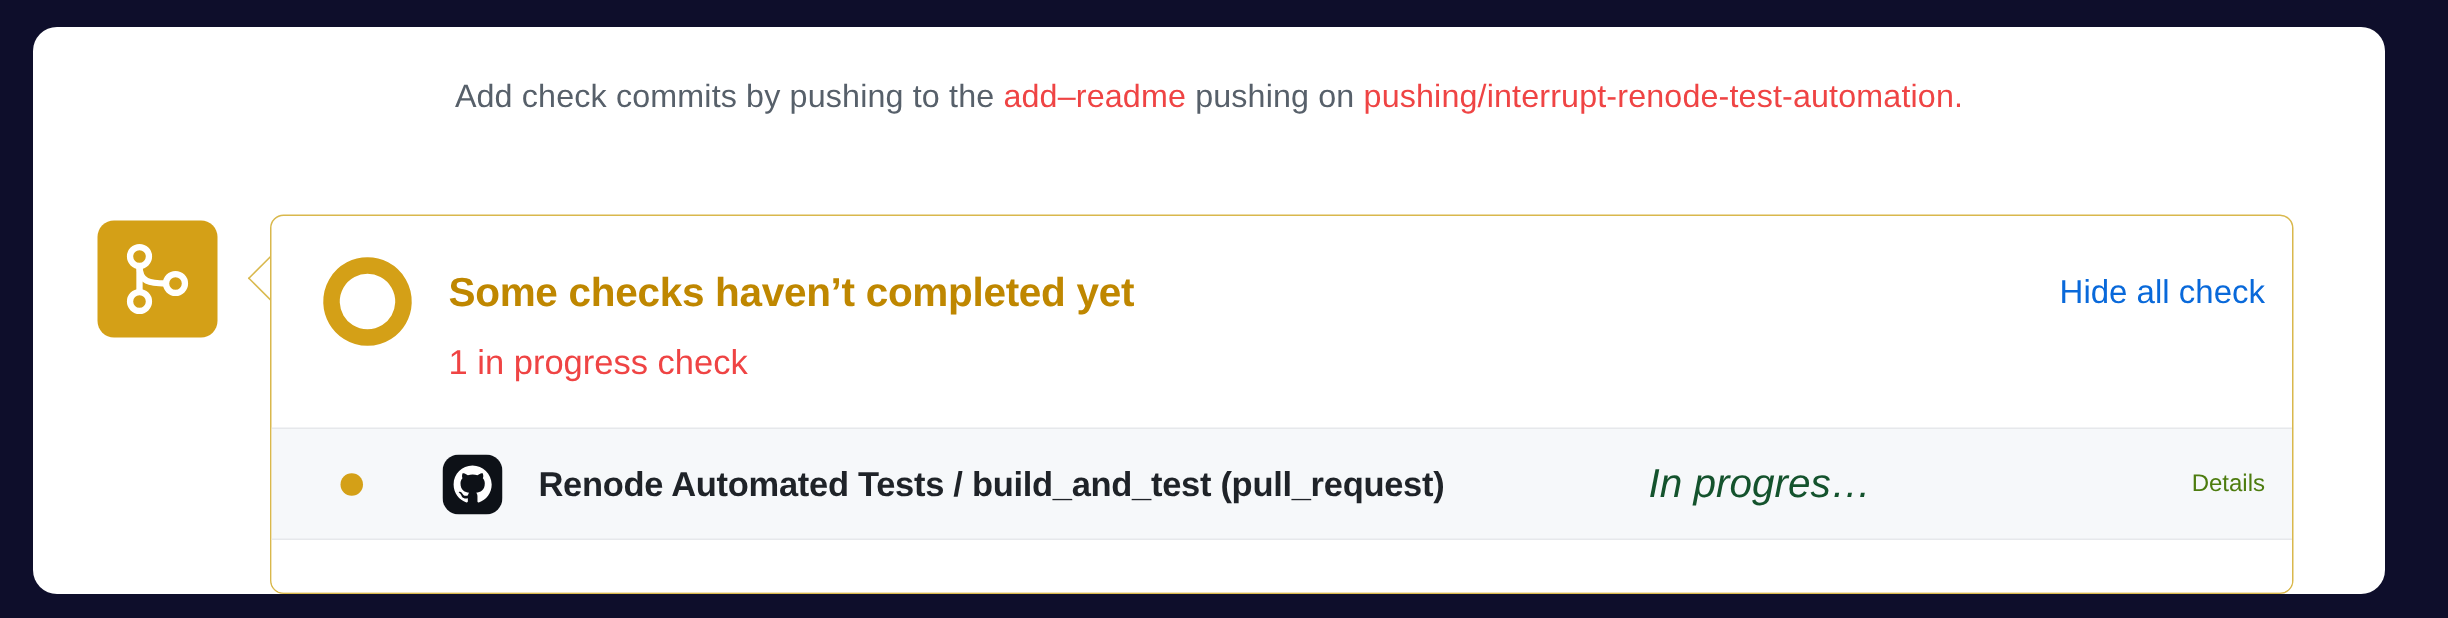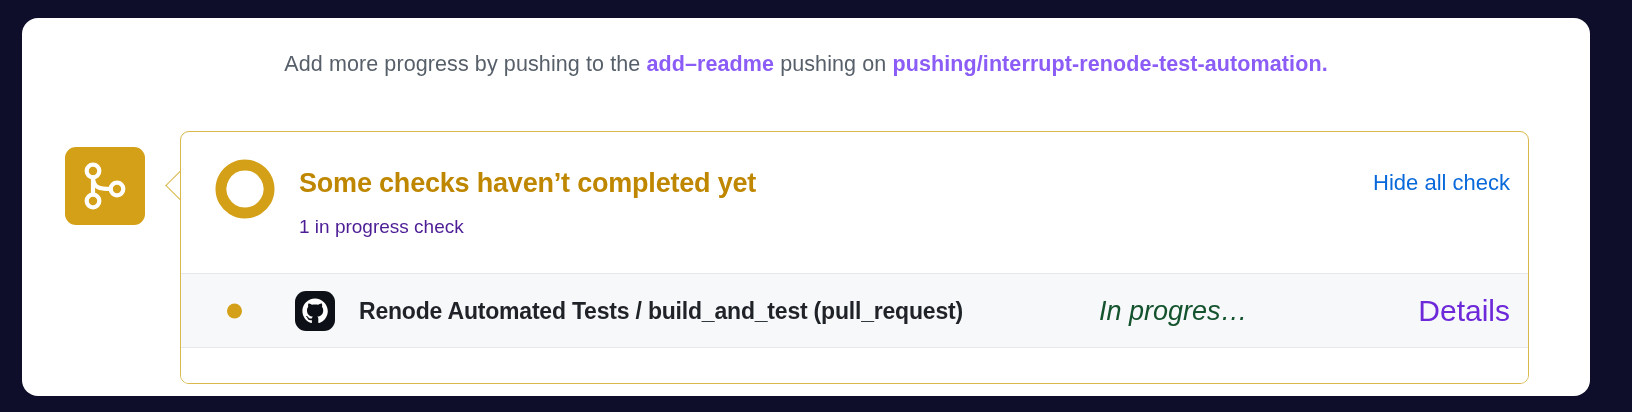--- a/index.html
+++ b/index.html
@@ -33,22 +33,22 @@
     left: 0;
     top: 34px;
     width: 1568px;
     text-align: center;
     font-size: 21.5px;
     color: #57606a;
     letter-spacing: 0.1px;
     white-space: nowrap;
   }
   #commit-hint .strong {
-    color: #8b5cf6;
-    font-weight: 700;
+    color: #ef4444;
+    font-weight: 400;
   }
 
   
   #merge-badge {
     position: absolute;
     left: 43px;
     top: 129px;
     width: 80px;
     height: 78px;
     background: #d4a017;
@@ -56,21 +56,21 @@
     display: flex;
     align-items: center;
     justify-content: center;
   }
   #merge-badge svg { display: block; }
 
   
   #checks-panel {
     position: absolute;
     left: 158px;
-    top: 113px;
+    top: 125px;
     width: 1349px;
     height: 253px;
     border: 1.6px solid #d9b84c;
     border-radius: 9px;
     background: #ffffff;
     overflow: hidden;
   }
   
   #checks-caret-outer {
     position: absolute;
@@ -113,22 +113,22 @@
     font-size: 27px;
     font-weight: 700;
     color: #bf8700;
     letter-spacing: -0.2px;
     white-space: nowrap;
   }
   #checks-subtitle {
     position: absolute;
     left: 118px;
     top: 84px;
-    font-size: 19px;
-    color: #4c1d95;
+    font-size: 23px;
+    color: #ef4444;
     white-space: nowrap;
   }
   #hide-all-checks {
     position: absolute;
     right: 18px;
     top: 38px;
     font-size: 22px;
     color: #0969da;
     text-decoration: none;
     white-space: nowrap;
@@ -181,39 +181,39 @@
     font-size: 27px;
     font-style: italic;
     color: #14532d;
     white-space: nowrap;
   }
   .check-details-link {
     position: absolute;
     right: 18px;
     top: 50%;
     transform: translateY(-50%);
-    font-size: 30px;
-    color: #6d28d9;
+    font-size: 16px;
+    color: #4d7c0f;
     text-decoration: none;
     white-space: nowrap;
     cursor: pointer;
   }
 
   
   #checks-tail {
     height: 35px;
     background: #ffffff;
   }
 </style>
 </head>
 <body>
 
 <div id="app-card">
 
-  <div id="commit-hint"><span>Add more progress by pushing to the </span><span class="strong">add–readme</span><span> pushing on </span><span class="strong">pushing/interrupt-renode-test-automation</span><span class="strong">.</span></div>
+  <div id="commit-hint"><span>Add check commits by pushing to the </span><span class="strong">add–readme</span><span> pushing on </span><span class="strong">pushing/interrupt-renode-test-automation</span><span class="strong">.</span></div>
 
   <div id="merge-badge">
     <span>
       <svg width="46" height="48" viewBox="0 0 46 48" fill="none" aria-hidden="true">
         <circle cx="11" cy="9" r="6.3" stroke="#ffffff" stroke-width="4.2" fill="none"></circle>
         <circle cx="11" cy="39" r="6.3" stroke="#ffffff" stroke-width="4.2" fill="none"></circle>
         <circle cx="35" cy="27" r="6.3" stroke="#ffffff" stroke-width="4.2" fill="none"></circle>
         <path d="M11 15.5 L11 32.5" stroke="#ffffff" stroke-width="4.2" stroke-linecap="round"></path>
         <path d="M11 15.5 C 11 26, 18 27, 28.5 27" stroke="#ffffff" stroke-width="4.2" fill="none" stroke-linecap="round"></path>
       </svg>

